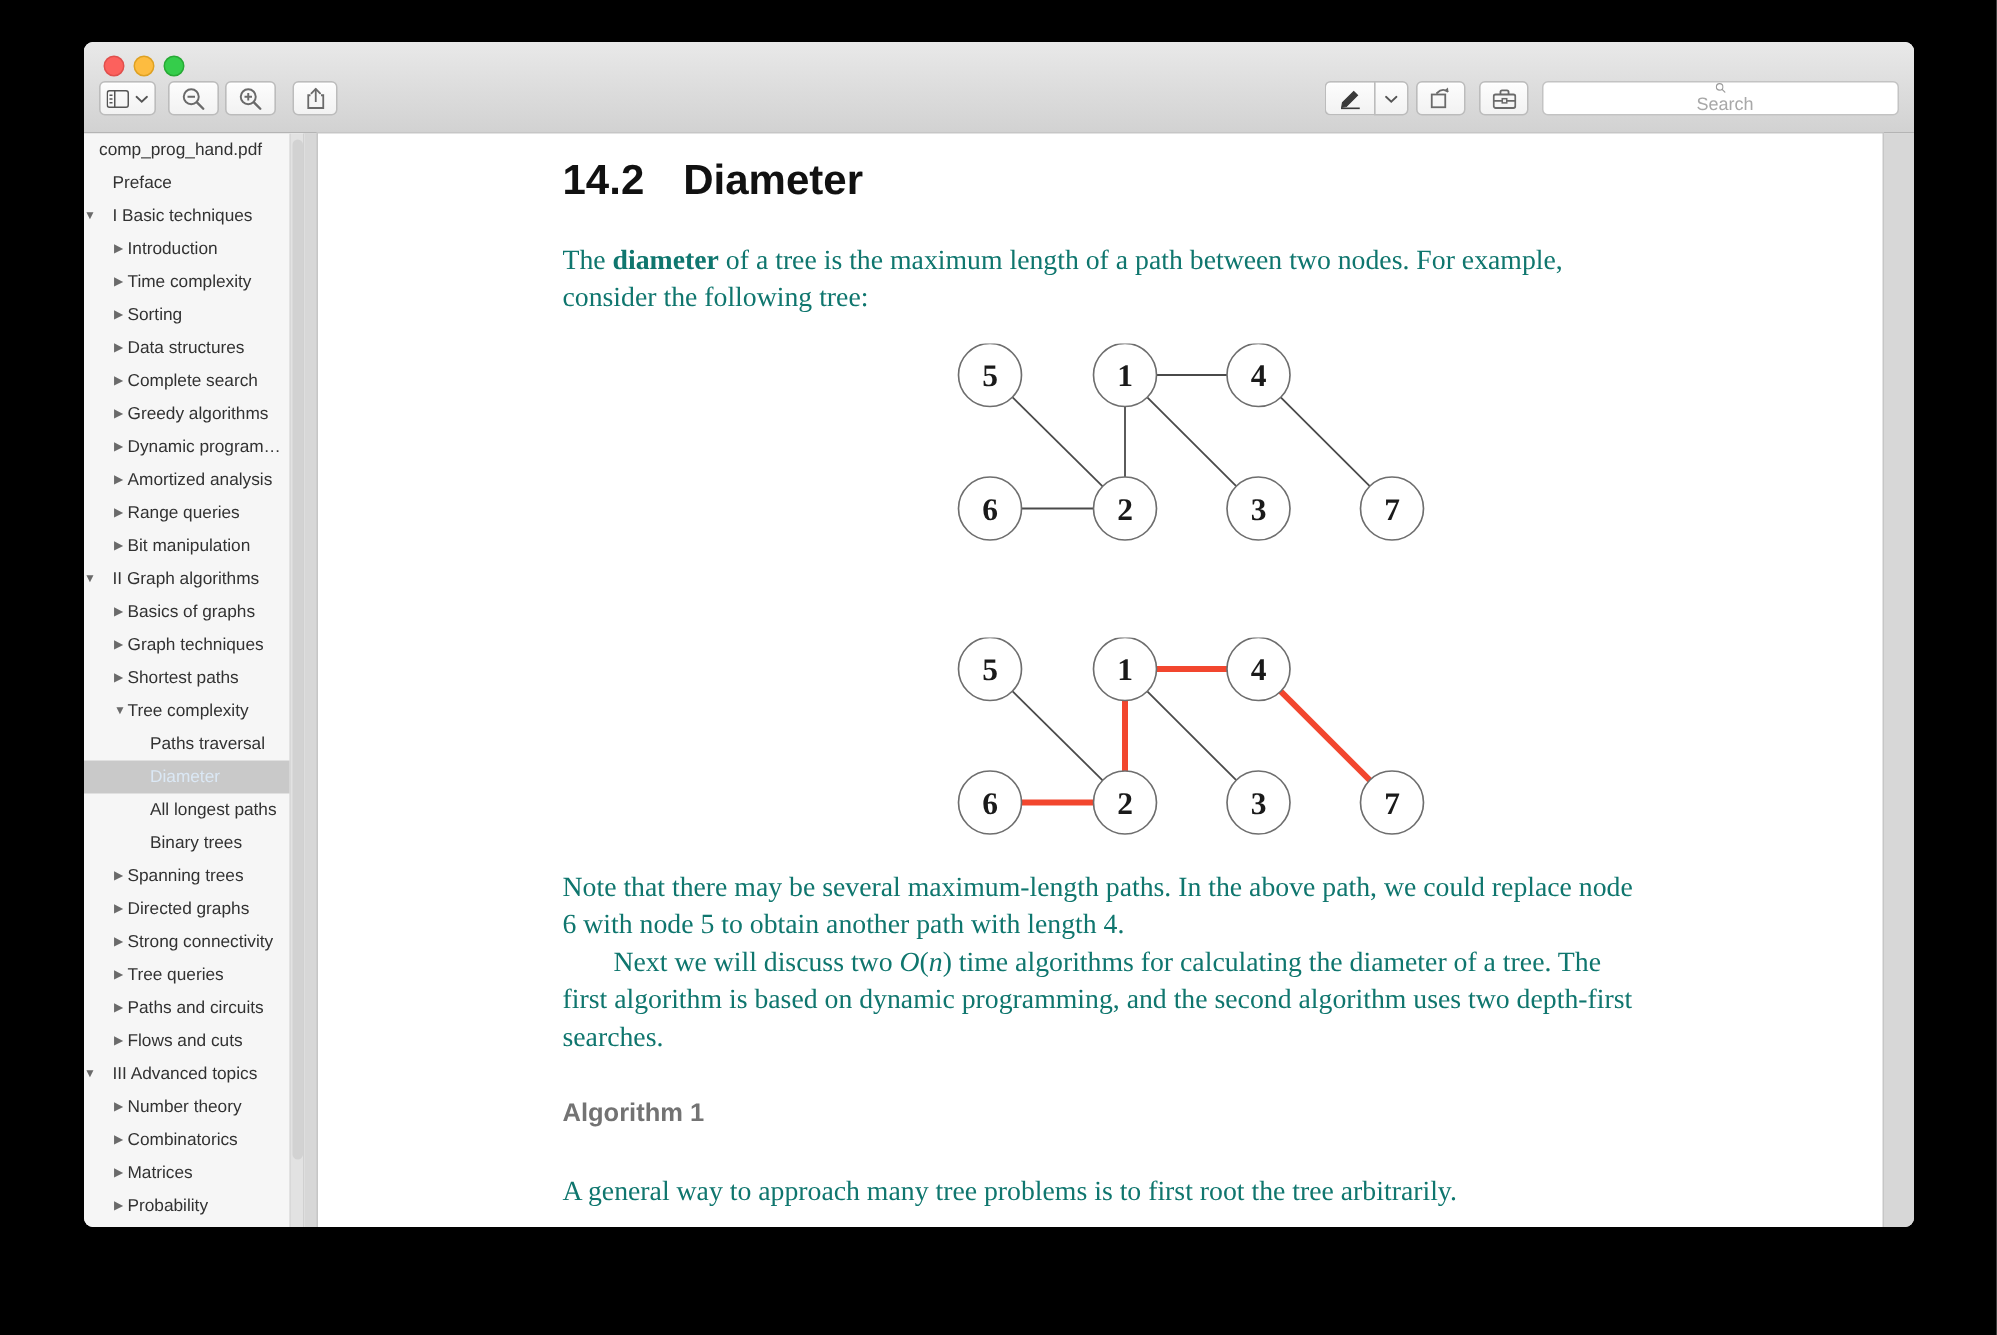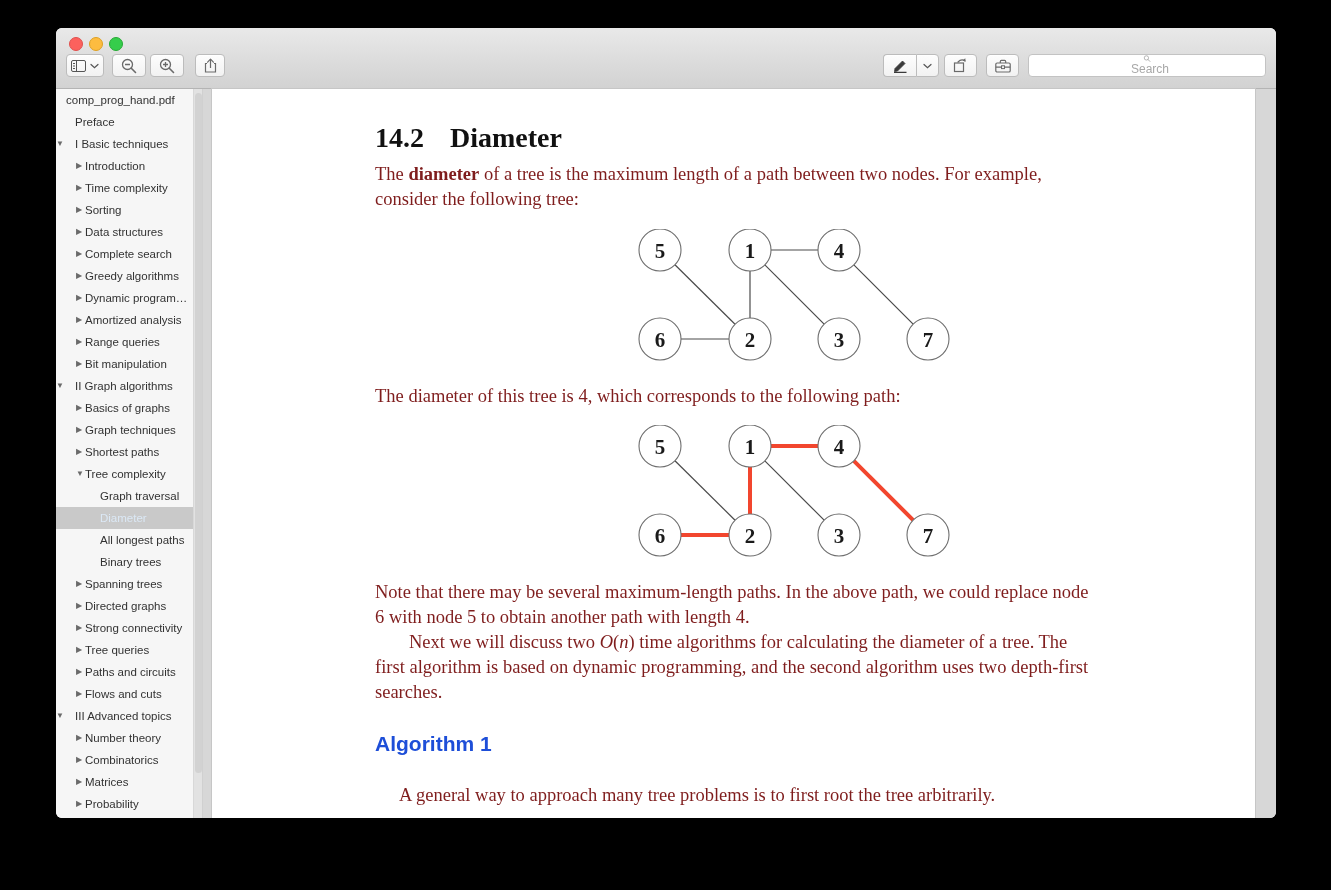--- a/index.html
+++ b/index.html
@@ -177,46 +177,45 @@
   #page-inner {
     position: relative;
     padding: 0;
     height: 100%;
   }
 
   
   .doc-h2 {
     position: absolute;
     left: 163px; top: 15px;
-    font-family: Liberation Serif, serif;
+    font-family: Liberation Sans, sans-serif;
     font-weight: bold;
     font-size: 28px;
     color: #111111;
     letter-spacing: 0px;
-    margin-top: 18px;
   }
   .doc-h2 .num { margin-right: 26px; }
 
   .doc-p {
     position: absolute;
     left: 163px;
     width: 722px;
     font-family: "Liberation Serif", serif;
     font-size: 18.5px;
     line-height: 25px;
-    color: #7f1d1d;
+    color: #0f766e;
     text-align: left;
   }
   .doc-h3 {
     position: absolute;
     left: 163px;
     font-family: "Liberation Sans", sans-serif;
     font-weight: bold;
-    font-size: 21px;
-    color: #1d4ed8;
+    font-size: 17px;
+    color: #737373;
   }
   .indent { text-indent: 34px; }
   .mathvar { font-style: italic; font-family: "Liberation Serif", serif; }
 
   svg { display: block; }
 </style>
 </head>
 <body>
 
 <div id="window">
@@ -372,21 +371,21 @@
           </div>
           <div class="side-row lv2">
             <span class="tri">▶</span>
             <span class="lbl">Shortest paths</span>
           </div>
           <div class="side-row lv2">
             <span class="tri">▼</span>
             <span class="lbl">Tree complexity</span>
           </div>
           <div class="side-row lv3b">
-            <span class="lbl">Graph traversal</span>
+            <span class="lbl">Paths traversal</span>
           </div>
           <div class="side-row lv3b selected">
             <span class="lbl">Diameter</span>
           </div>
           <div class="side-row lv3b">
             <span class="lbl">All longest paths</span>
           </div>
           <div class="side-row lv3b">
             <span class="lbl">Binary trees</span>
           </div>
@@ -482,21 +481,20 @@
               <g>
                 <circle cx="627" cy="110" r="21" fill="#ffffff" stroke="#6e6e6e" stroke-width="1.1"></circle>
                 <text x="627" y="117.5" text-anchor="middle" font-family="&quot;Liberation Serif&quot;, serif" font-size="21" font-weight="bold" fill="#1a1a1a">3</text>
               </g>
               <g>
                 <circle cx="716" cy="110" r="21" fill="#ffffff" stroke="#6e6e6e" stroke-width="1.1"></circle>
                 <text x="716" y="117.5" text-anchor="middle" font-family="&quot;Liberation Serif&quot;, serif" font-size="21" font-weight="bold" fill="#1a1a1a">7</text>
               </g>
             </svg>
 
-          <div class="doc-p" style="top:295px;">The diameter of this tree is 4, which corresponds to the following path:</div>
 
           <svg id="fig2" width="1043" height="170" style="position:absolute; left:0; top:336px;">
               <line x1="462.9319660547944" y1="35.766055320852224" x2="523.0680339452056" y2="95.23394467914778" stroke="#4a4a4a" stroke-width="1.2" stroke-linecap="butt"></line>
               <line x1="559" y1="21" x2="606" y2="21" stroke="#f2462e" stroke-width="4" stroke-linecap="butt"></line>
               <line x1="538" y1="42" x2="538" y2="89" stroke="#f2462e" stroke-width="4" stroke-linecap="butt"></line>
               <line x1="552.8492424049175" y1="35.8492424049175" x2="612.1507575950825" y2="95.1507575950825" stroke="#4a4a4a" stroke-width="1.2" stroke-linecap="butt"></line>
               <line x1="641.8492424049175" y1="35.8492424049175" x2="701.1507575950825" y2="95.1507575950825" stroke="#f2462e" stroke-width="4" stroke-linecap="butt"></line>
               <line x1="469" y1="110" x2="517" y2="110" stroke="#f2462e" stroke-width="4" stroke-linecap="butt"></line>
               <g>
                 <circle cx="448" cy="21" r="21" fill="#ffffff" stroke="#6e6e6e" stroke-width="1.1"></circle>
@@ -529,19 +527,19 @@
             </svg>
 
           <div class="doc-p" style="top:491px;">Note that there may be several maximum-length paths. In the above path, we could replace node 6 with node 5 to obtain another path with length 4.</div>
 
           <div class="doc-p indent" style="top:541px;">
             <span>Next we will discuss two </span><span class="mathvar">O</span><span>(</span><span class="mathvar">n</span><span>)</span><span> time algorithms for calculating the diameter of a tree. The first algorithm is based on dynamic programming, and the second algorithm uses two depth-first searches.</span>
           </div>
 
           <div class="doc-h3" style="top:643px;">Algorithm 1</div>
 
-          <div class="doc-p" style="top:694px;margin-left:24px;">A general way to approach many tree problems is to first root the tree arbitrarily.</div>
+          <div class="doc-p" style="top:694px;">A general way to approach many tree problems is to first root the tree arbitrarily.</div>
 
         </div>
       </div>
     </div>
   </div>
 </div>
 
 </body></html>

